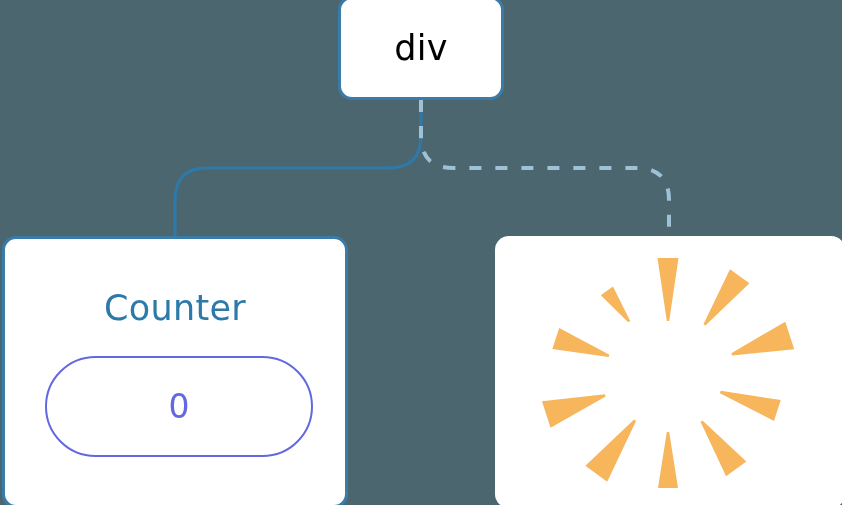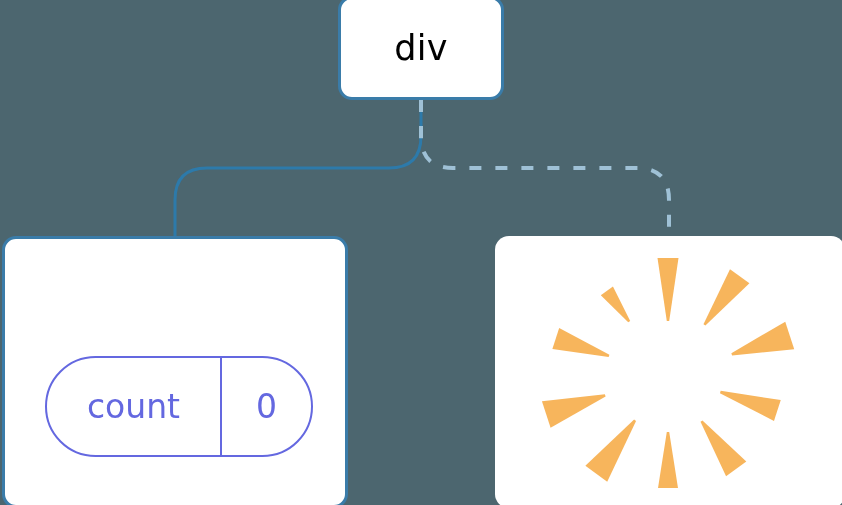--- a/index.html
+++ b/index.html
@@ -130,25 +130,25 @@
   <svg id="connector-layer" viewBox="0 0 842 505" width="842" height="505" xmlns="http://www.w3.org/2000/svg">
     <path id="edge-solid" fill="none" stroke-linecap="butt" d="M 421 100 L 421 136 Q 421 168 389 168 L 207 168 Q 175 168 175 200 L 175 236" stroke="#2d7aaa" stroke-width="3"></path>
     <path id="edge-dashed" fill="none" stroke-linecap="butt" d="M 421 100 L 421 136 Q 421 168 453 168 L 637 168 Q 669 168 669 200 L 669 236" stroke="#9fc1d6" stroke-width="4" stroke-dasharray="12 14"></path>
   </svg>
 
   <div class="node node-div" style="left: 338px; top: -4px; width: 166px; height: 104px; background: rgb(255, 255, 255); border: 3px solid rgb(58, 124, 169);">
     <span class="node-title" style="color: #000000;">div</span>
   </div>
 
   <div class="node node-counter" style="left: 2px; top: 236px; width: 346px; height: 272px; background: rgb(255, 255, 255); border: 3px solid rgb(58, 124, 169);">
+    <div class="counter-title-wrap">
+      <span class="node-title" style="color: rgb(45, 122, 170);">Counter</span>
+    </div>
 
     <div class="pill" style="border-color: rgb(100, 104, 224);">
-      <div class="pill-key" style="border-right-color: rgb(100, 104, 224);">
-        <span class="pill-text" style="color: rgb(100, 104, 224);">count</span>
-      </div>
       <div class="pill-val">
         <span class="pill-text" style="color: rgb(100, 104, 224);">0</span>
       </div>
     </div>
   </div>
 
   <div class="node node-spinner" style="left: 495px; top: 236px; width: 350px; height: 272px; background: rgb(255, 255, 255);">
     <svg class="spinner" id="spinner-svg" viewBox="0 0 350 272" width="350" height="272" xmlns="http://www.w3.org/2000/svg">
         <polygon points="174.20,85.00 183.50,22.00 162.50,22.00 171.80,85.00" fill="#f7b55c"></polygon>
         <polygon points="210.41,89.55 254.42,47.35 235.00,33.25 208.47,88.14" fill="#f7b55c"></polygon>

